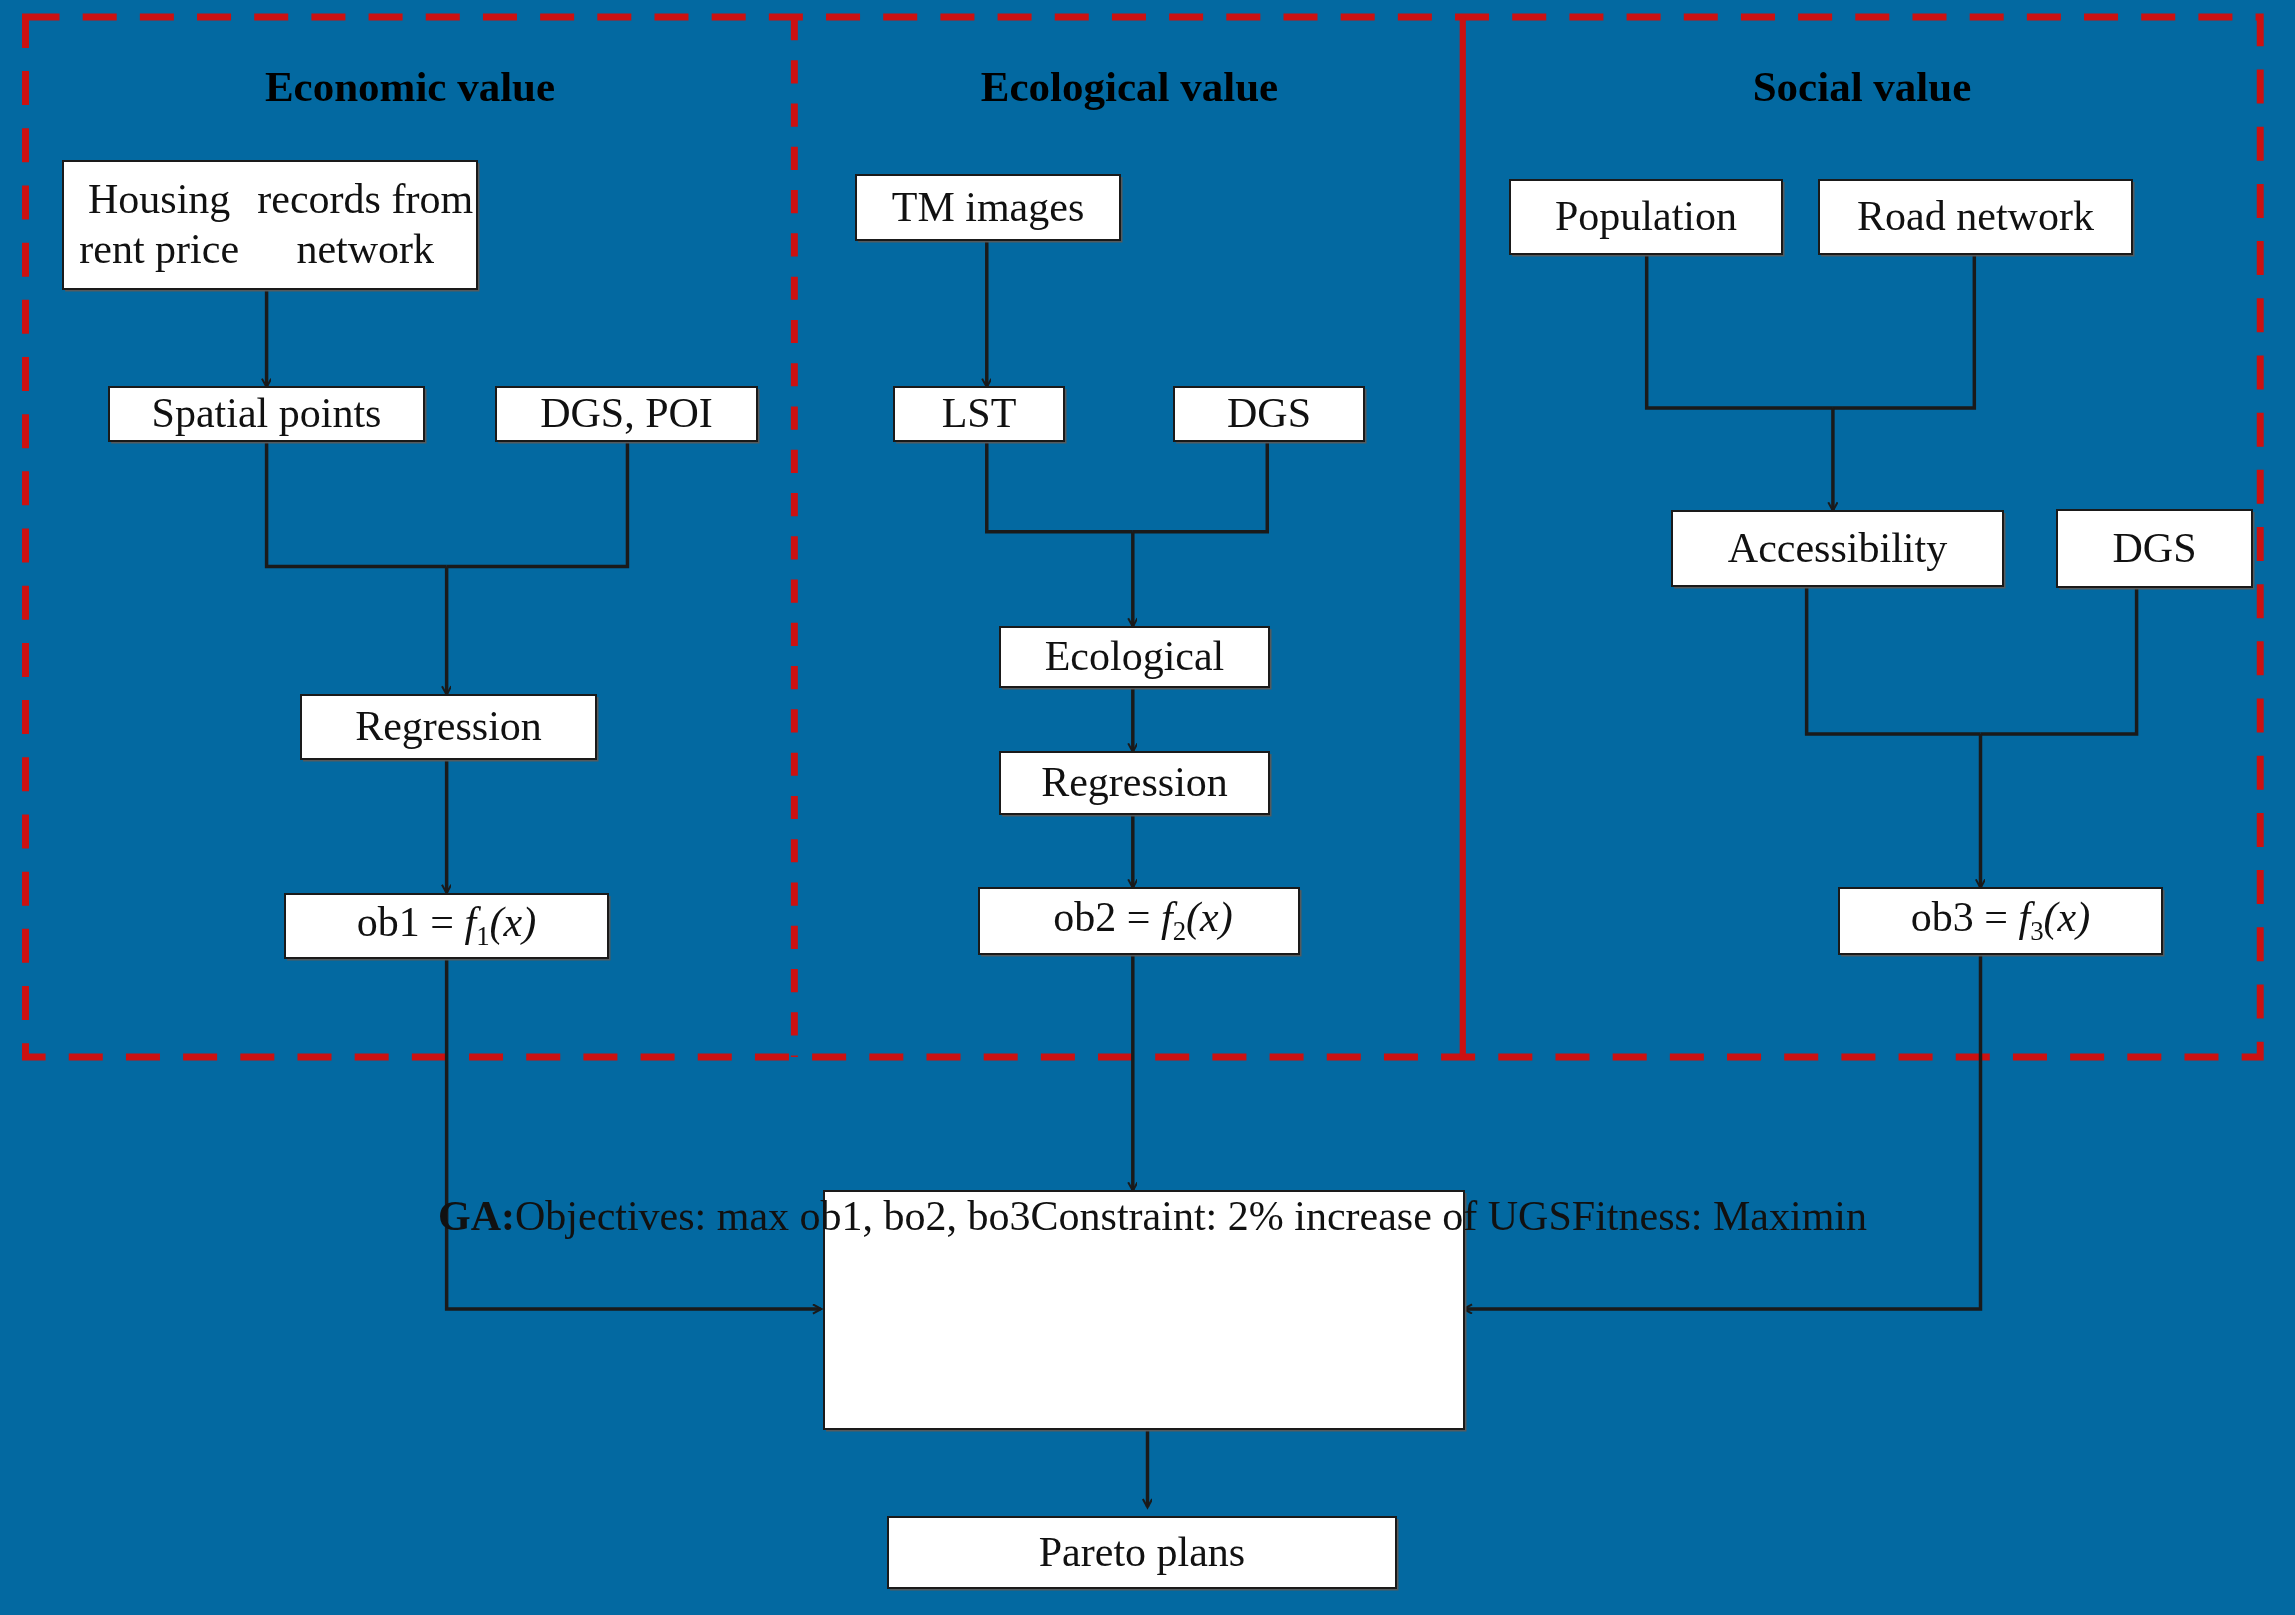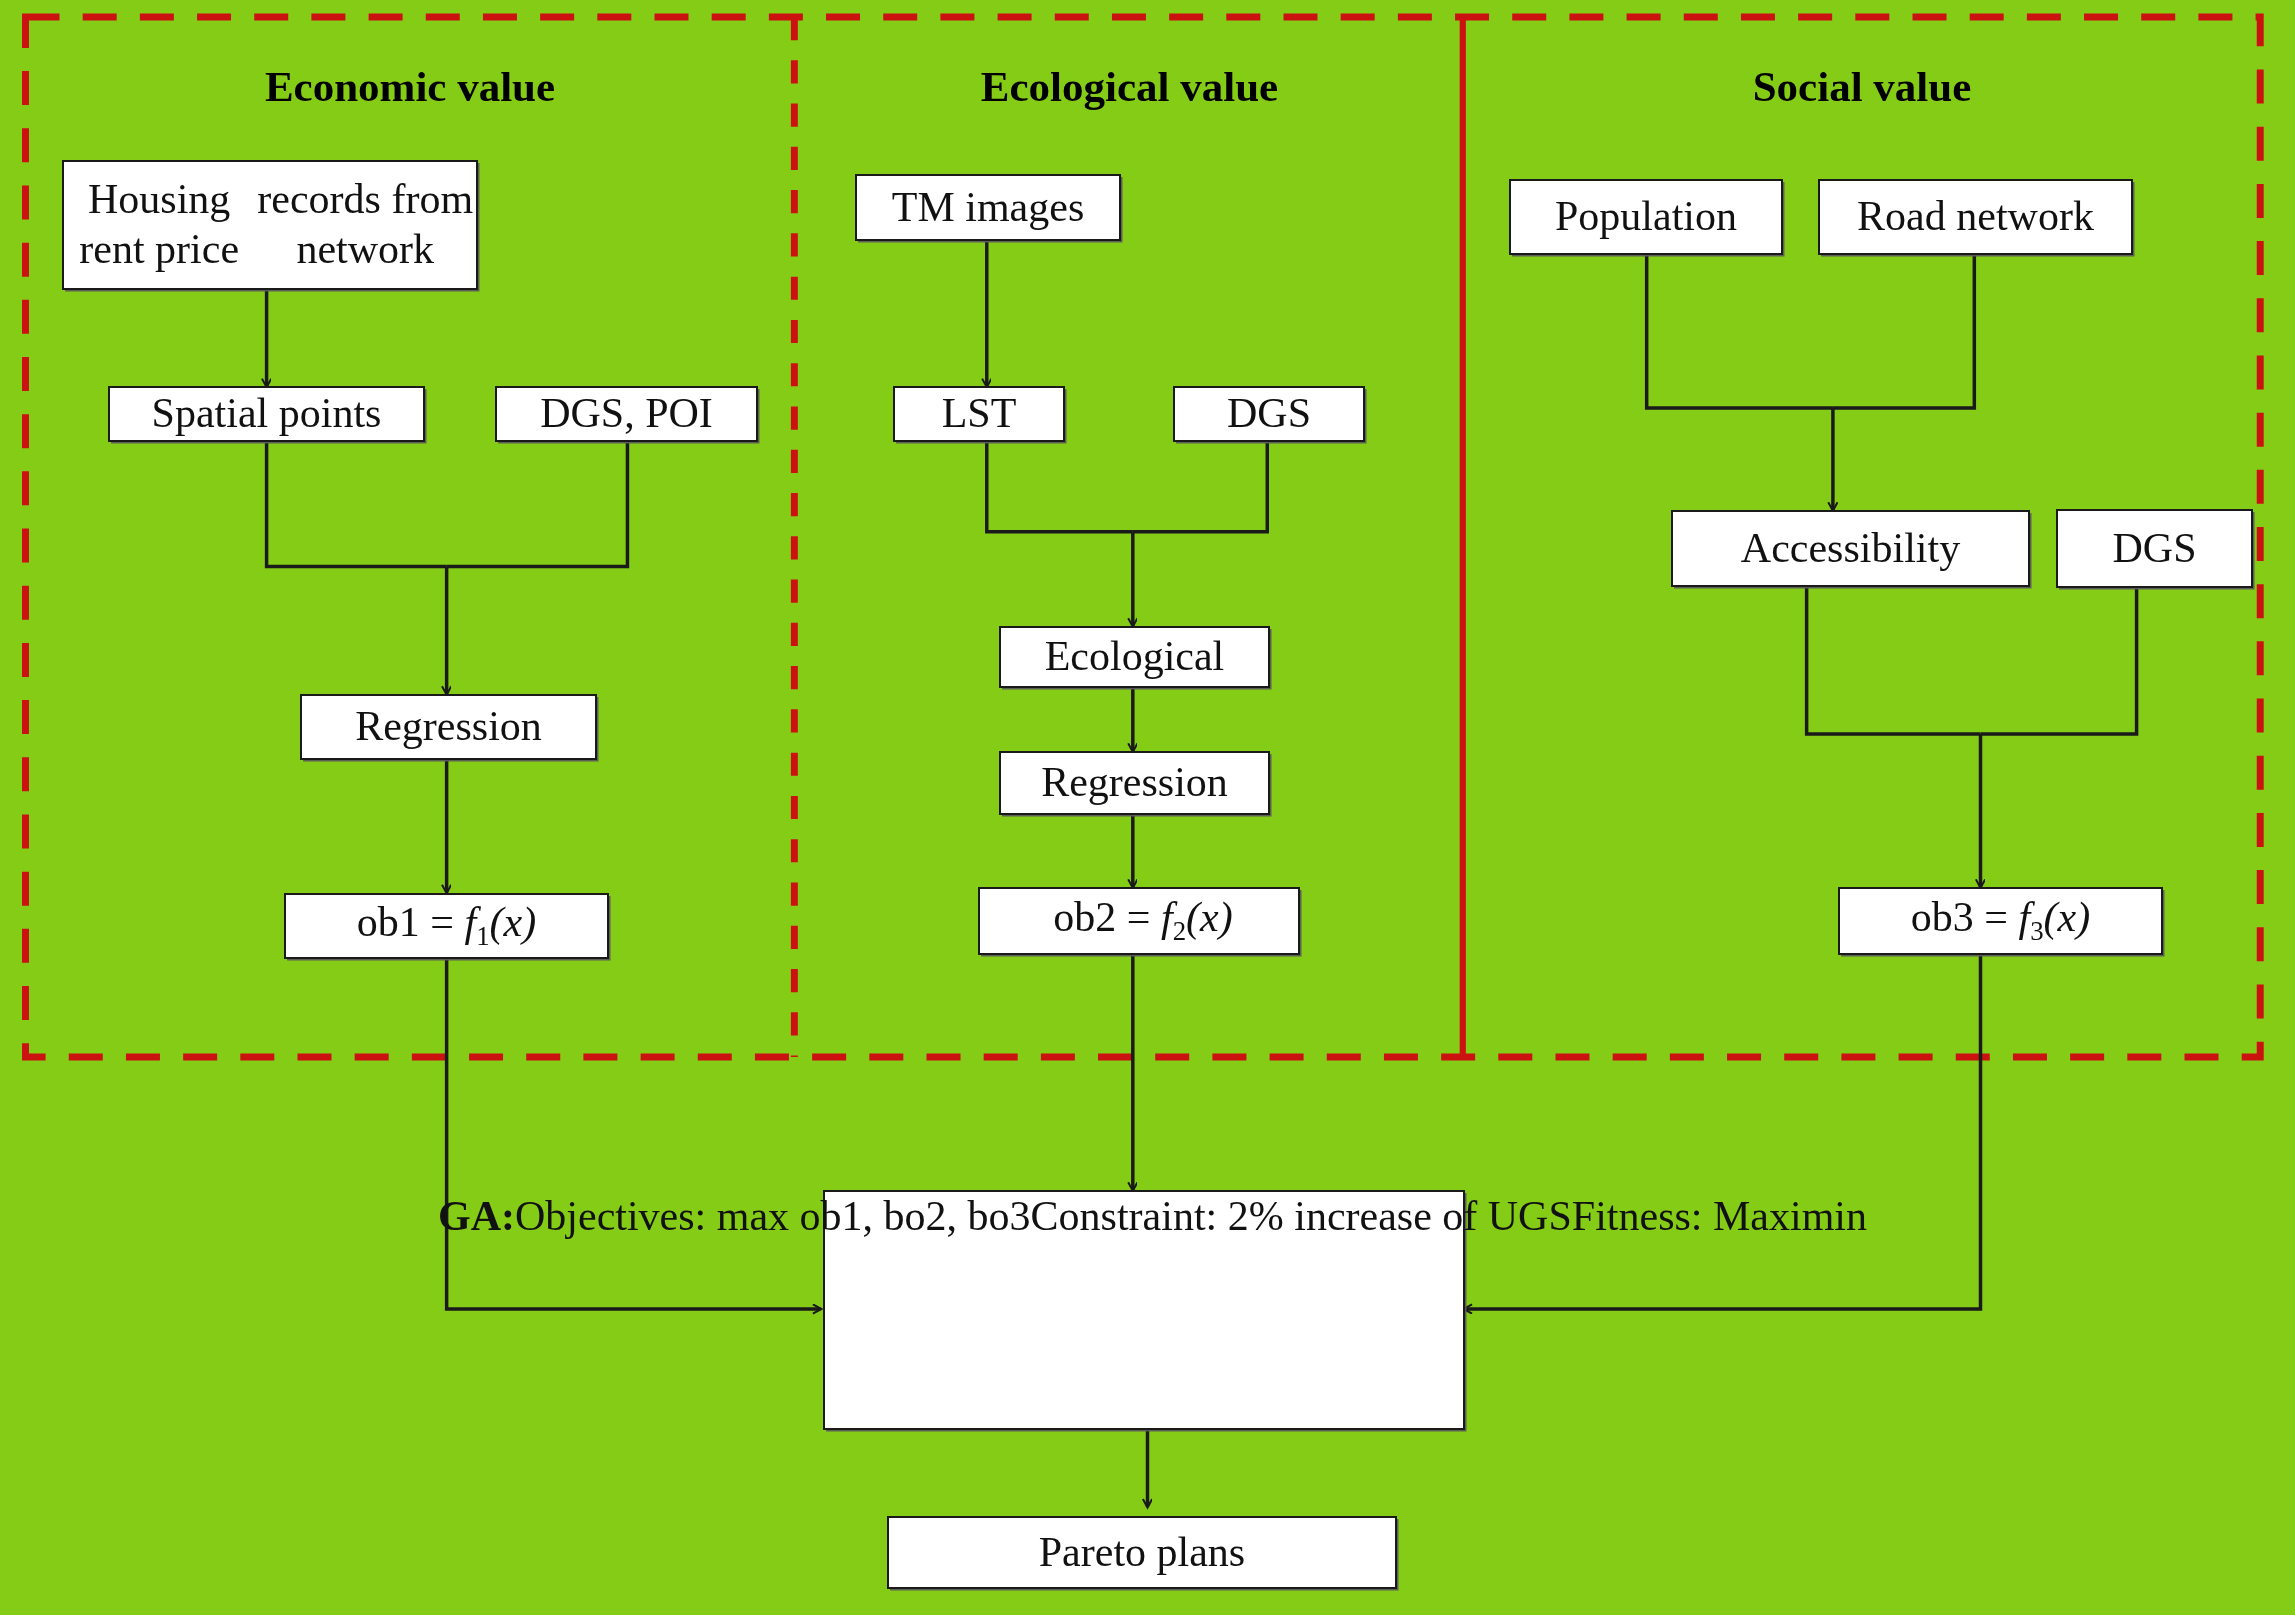--- a/index.html
+++ b/index.html
@@ -1,17 +1,17 @@
 <!DOCTYPE html>
 <html style="font-size:12.4px"><head>
 <meta charset="utf-8">
 <style>
   html,body{margin:0;padding:0;background:#ffffff;}
   body{font-family:"Liberation Serif", serif;}
-  #stage{position:relative;width:2295px;height:1615px;background:#84cc16;overflow:hidden;}
+  #stage{position:relative;width:2295px;height:1615px;background:#0369a1;overflow:hidden;}
   #stage svg{position:absolute;left:0;top:0;}
   .node{position:absolute;box-sizing:border-box;background:#fff;
         border:2.3px solid #1a1a1a;
         box-shadow:2.3px 2.3px 0 -0.8px rgba(90,90,90,0.95);
         display:flex;align-items:center;justify-content:center;
         font-family:"Liberation Serif", serif;font-size:42px;color:#111;
         line-height:1.18;text-align:center;}
   .node.multiline{flex-direction:row;}
   .node.leftalign{align-items:flex-start;justify-content:center;text-align:right;
         padding-left:17px;}
@@ -129,21 +129,21 @@
   </div>
 
   <div class="node" style="left:1509px;top:179px;width:274px;height:76px;">
     <span>Population</span>
   </div>
 
   <div class="node" style="left:1818px;top:179px;width:315px;height:76px;">
     <span>Road network</span>
   </div>
 
-  <div class="node" style="left:1671px;top:510px;width:359px;height:77px;">
+  <div class="node" style="left:1671px;top:510px;width:333px;height:77px;">
     <span>Accessibility</span>
   </div>
 
   <div class="node" style="left:2056px;top:509px;width:197px;height:79px;">
     <span>DGS</span>
   </div>
 
   <div class="node" style="left:1838px;top:887px;width:325px;height:68px;">
     <span class="formula">
       <span>ob3 =</span>

